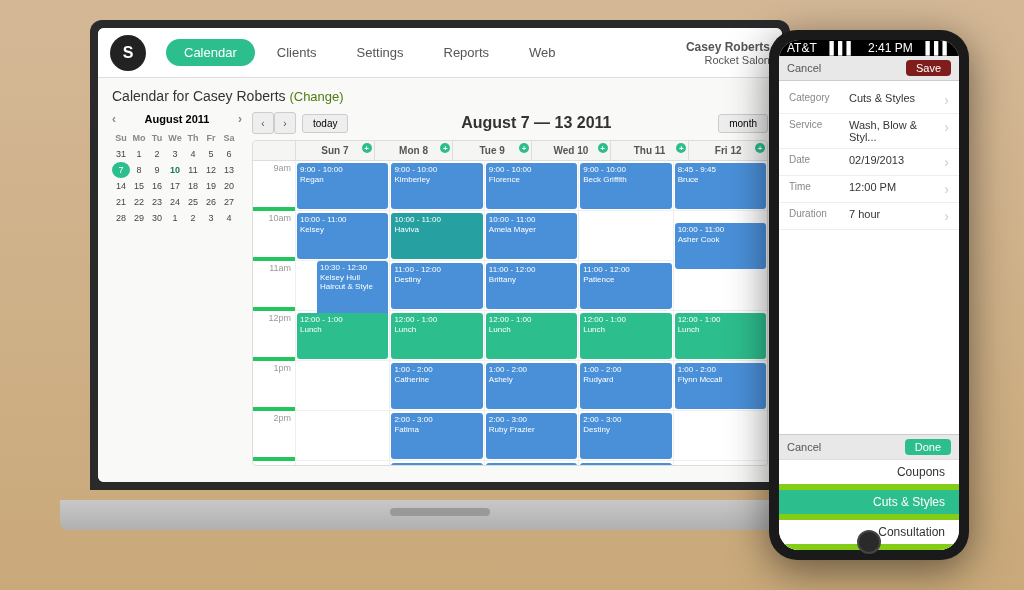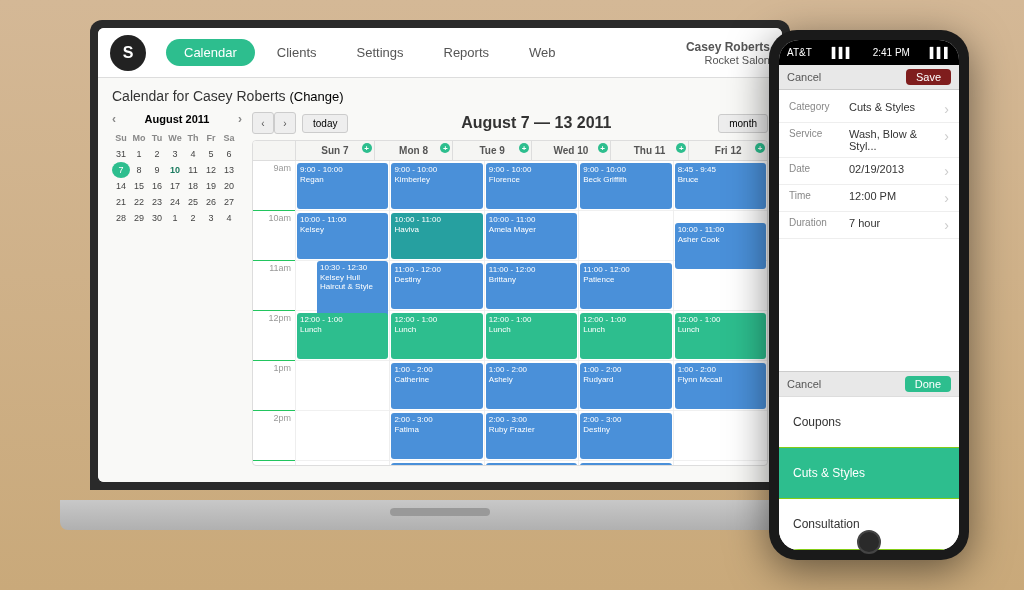--- a/index.html
+++ b/index.html
@@ -114,21 +114,21 @@
       background: #f9f9f7;
       height: calc(100% - 50px);
       overflow: hidden;
     }
     .cal-title {
       font-size: 14px;
       color: #333;
       margin-bottom: 8px;
     }
     .cal-title .change-link {
-      color: #000000;
+      color: #4d7c0f;
       font-size: 13px;
     }
 
     .cal-main {
       display: flex;
       gap: 10px;
       height: calc(100% - 30px);
     }
 
     
@@ -253,21 +253,21 @@
     }
     .time-labels {
       width: 42px;
       flex-shrink: 0;
     }
     .time-slot {
       height: 50px;
       font-size: 9px;
       color: #999;
       padding: 2px 4px;
-      border-bottom: 1px solid #22c55e;
+      border-bottom: 4px solid #22c55e;
       text-align: right;
     }
     .day-columns {
       flex: 1;
       display: flex;
     }
     .day-events-col {
       flex: 1;
       border-left: 1px solid #eee;
       position: relative;
@@ -315,24 +315,24 @@
       height: 100%;
       background: #f0f0f0;
       border-radius: 20px;
       overflow: hidden;
       display: flex;
       flex-direction: column;
     }
     .phone-status-bar {
       background: #000;
       color: #fff;
-      font-size: 10px;
+      font-size: 12px;
       display: flex;
       justify-content: space-between;
-      padding: 7px 8px;
+      padding: 1px 8px;
       align-items: center;
     }
     .phone-nav-bar {
       background: #e8e8e8;
       display: flex;
       justify-content: space-between;
       align-items: center;
       padding: 4px 8px;
       border-bottom: 1px solid #ccc;
     }
@@ -386,24 +386,24 @@
       color: #fff;
       font-size: 11px;
       padding: 2px 10px;
       border-radius: 4px;
     }
     .phone-list {
       background: #fff;
       border-top: 1px solid #ddd;
     }
     .phone-list-item {
-      padding: 18px 14px;
+      padding: 5px 14px;
       font-size: 12px;
-      text-align: left;
-      border-bottom: 1px solid #84cc16;
+      text-align: right;
+      border-bottom: 6px solid #84cc16;
       color: #333;
     }
     .phone-list-item.active {
       background: #2dbe8e;
       color: #fff;
     }
     .phone-home-btn {
       position: absolute;
       bottom: 6px;
       left: 50%;

